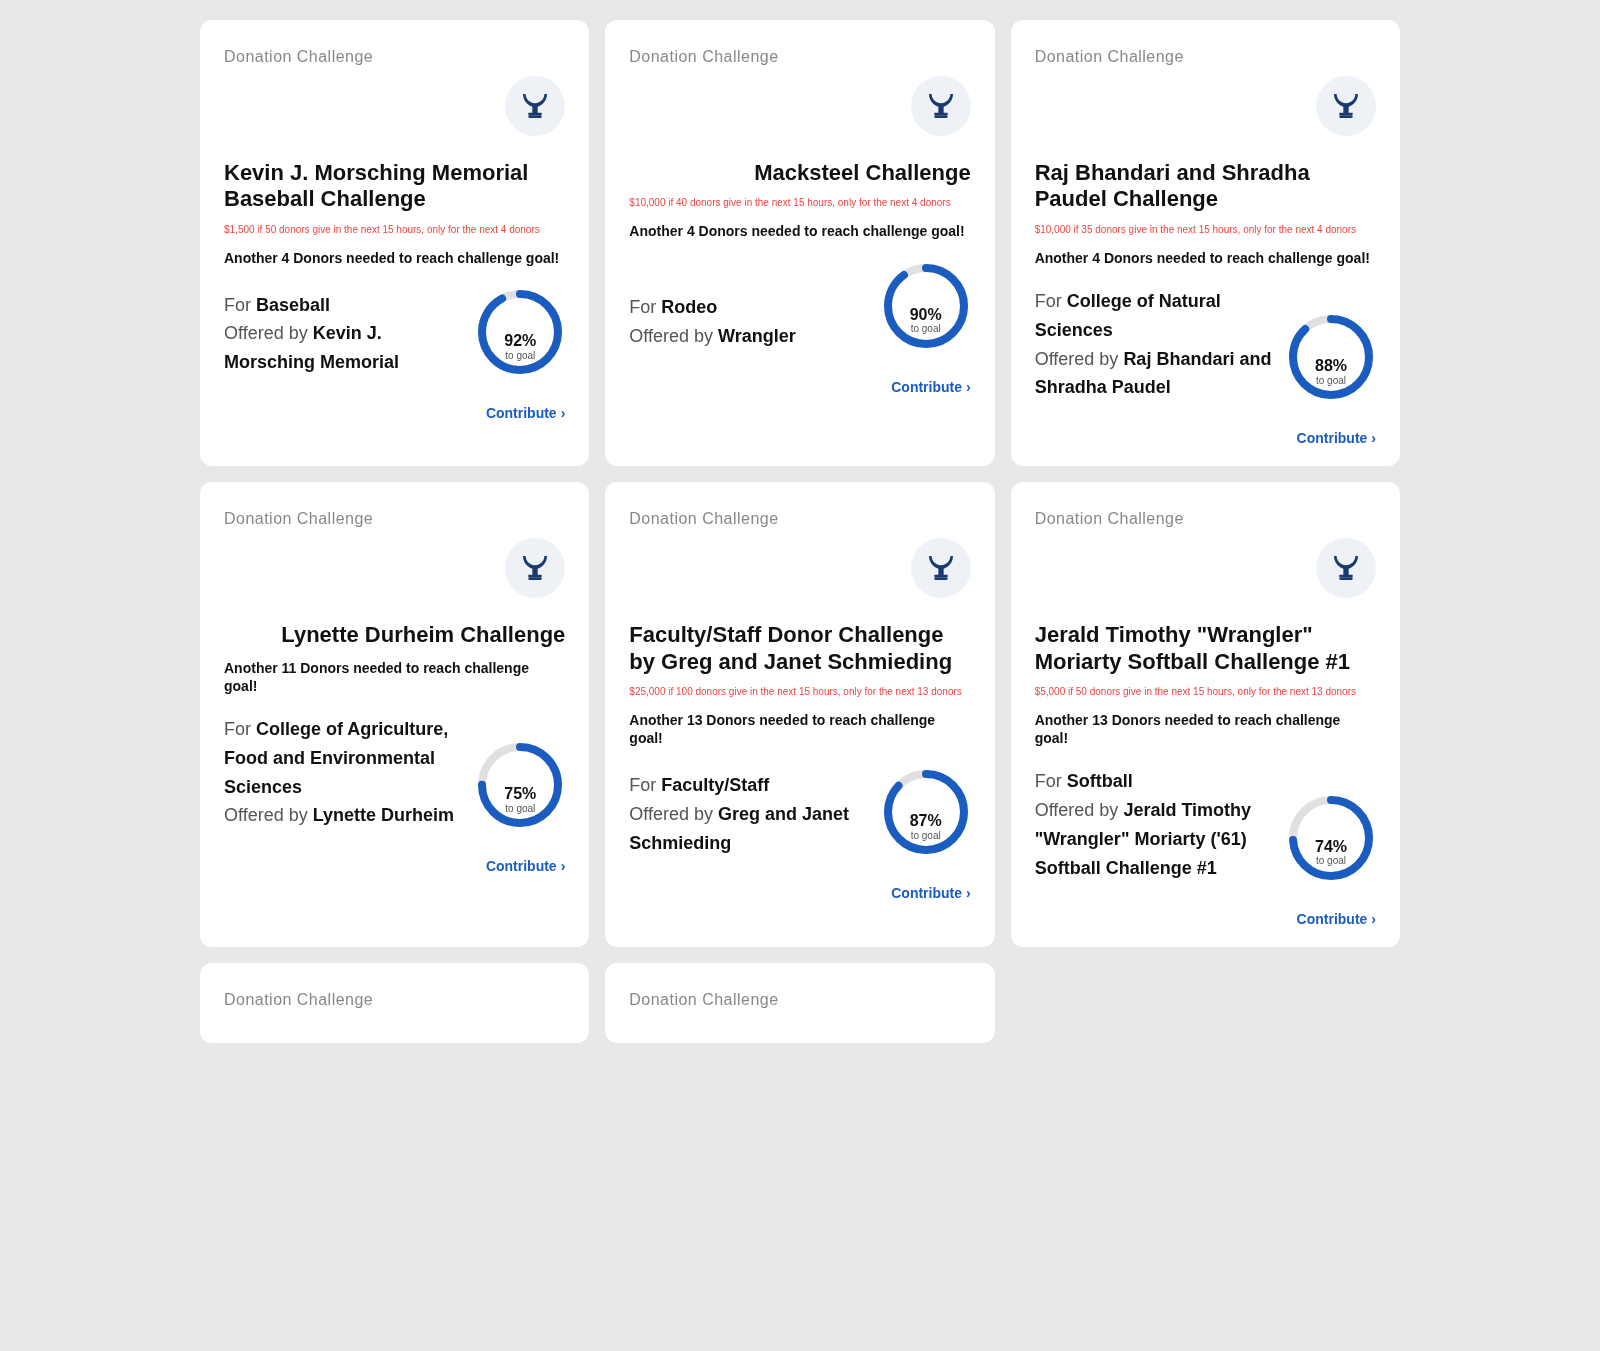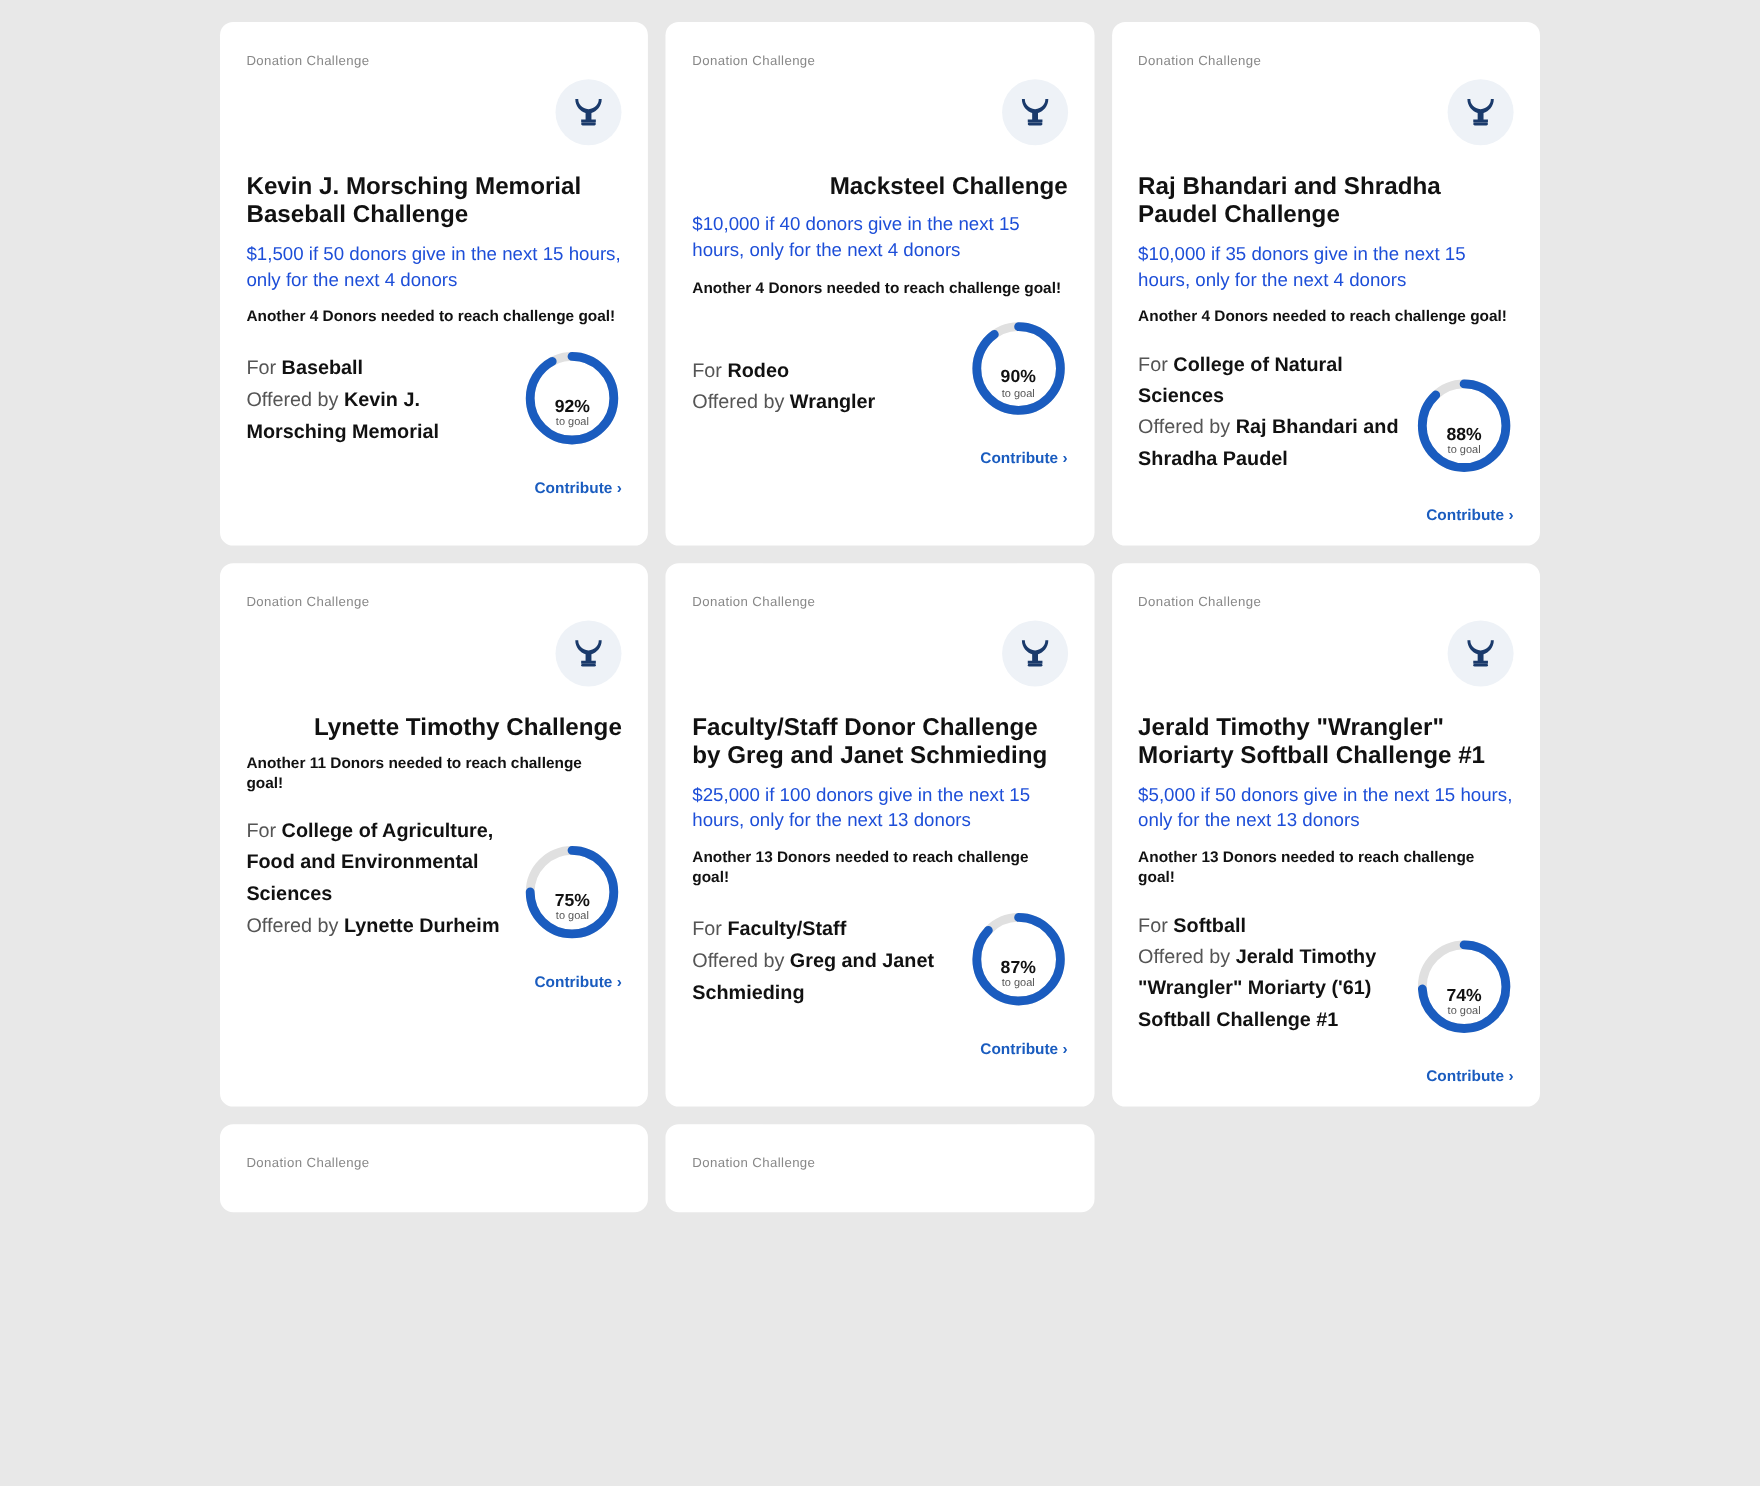--- a/index.html
+++ b/index.html
@@ -19,21 +19,21 @@
       background: #fff;
       border-radius: 12px;
       padding: 28px 24px 20px 24px;
       display: flex;
       flex-direction: column;
       position: relative;
       min-height: 420px;
     }
     .card-label {
       color: #888;
-      font-size: 12px;
+      font-size: 16px;
       font-weight: 500;
       letter-spacing: 0.03em;
       margin-bottom: 10px;
     }
     .card-header {
       display: flex;
       align-items: flex-end;
       gap: 24px;
       margin-bottom: 10px;
       flex-direction: column;
@@ -53,22 +53,22 @@
       height: 32px;
       fill: #1a3a6b;
     }
     .card-title {
       font-size: 22px;
       font-weight: 700;
       color: #111;
       line-height: 1.2;
     }
     .card-subtitle {
-      font-size: 17px;
-      color: #1d4ed8;
+      font-size: 10px;
+      color: #ef4444;
       margin-bottom: 12px;
       line-height: 1.4;
     }
     .challenge-status {
       font-size: 14px;
       font-weight: 700;
       color: #111;
       margin-bottom: 12px;
       line-height: 1.3;
     }
@@ -269,21 +269,21 @@
     <div class="card-header">
 
     <div class="trophy-icon">
       <svg viewBox="0 0 24 24" xmlns="http://www.w3.org/2000/svg">
         <path d="M5 3H3C3 8 6.5 11.5 10 12.5V17H7v2h10v-2h-3v-4.5C17.5 11.5 21 8 21 3h-2c0 3.5-2.5 6.5-7 7C7.5 9.5 5 6.5 5 3z"></path>
         <path d="M5 3c0 2 1 4 3 5.5C6 7 5 5 5 3zM19 3c0 2-1 4-3 5.5C18 7 19 5 19 3z"></path>
         <rect x="7" y="19" width="10" height="2" rx="1"></rect>
       </svg>
     </div>
 
-      <div class="card-title">Lynette Timothy Challenge</div>
+      <div class="card-title">Lynette Durheim Challenge</div>
     </div>
     <div class="challenge-status">Another 11 Donors needed to reach challenge goal!</div>
     <div class="bottom-section">
       <div class="bottom-meta">
         <div>For <strong>College of Agriculture, Food and Environmental Sciences</strong></div>
         <div>Offered by <strong>Lynette Durheim</strong></div>
       </div>
 
     <div class="donut-wrap">
       <svg width="90" height="90" viewBox="0 0 90 90">

